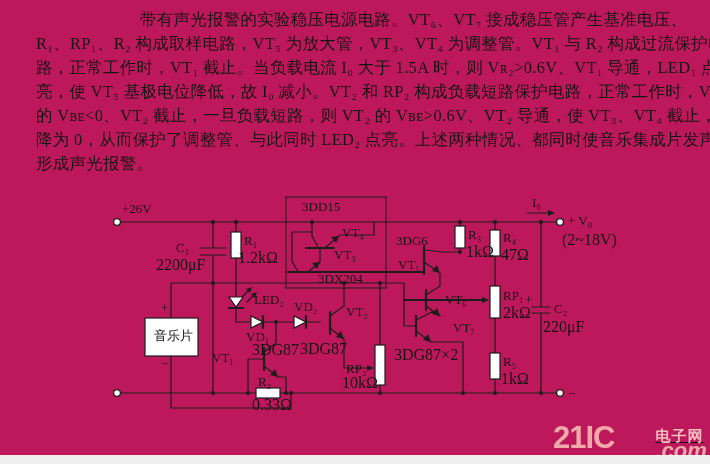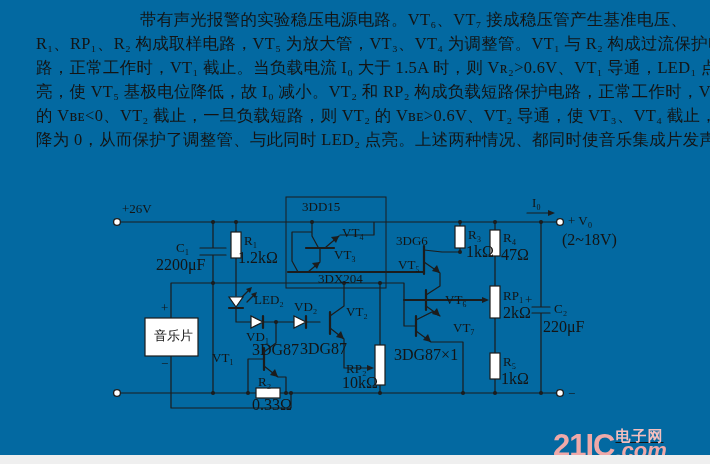--- a/index.html
+++ b/index.html
@@ -1,49 +1,50 @@
 <!DOCTYPE html>
 <html><head>
 <meta charset="utf-8">
 <style>
   html,body{margin:0;padding:0;background:#ffffff;}
-  .page{position:relative;width:710px;height:464px;background:#0369a1;overflow:hidden;
+  .page{position:relative;width:710px;height:464px;background:#be185d;overflow:hidden;
         font-family:"Liberation Serif","DejaVu Serif",serif;color:#141414;}
   
   .article{position:absolute;left:36px;top:8px;width:668px;
            font-size:16.4px;line-height:24px;letter-spacing:.35px;}
   .article .ln{white-space:nowrap;}
   .article .ln.first{padding-left:104px;}
   
   .schematic{position:absolute;left:8px;top:0;width:710px;height:464px;}
   .schematic svg{position:absolute;left:0;top:0;}
   .lbl{position:absolute;font-size:13px;line-height:13px;white-space:nowrap;color:#141414;}
   .lbl.sm{font-size:16px;line-height:12px;}
   .lbl.it{}
   
-  .wm{position:absolute;left:553px;top:414px;display:flex;align-items:flex-end;
-      font-family:"Liberation Sans","DejaVu Sans",sans-serif;}
+  .wm{position:absolute;left:553px;top:414px;display:flex;align-items:center;
+      font-family:"Liberation Sans","DejaVu Sans",sans-serif;gap:40px;}
   .wm .brand{font-weight:bold;font-size:31px;line-height:31px;letter-spacing:-1px;color:#efa9a9;}
   .wm .col{display:inline-block;margin-left:1px;margin-top:14px;text-decoration:underline;}
   .wm .cn{display:block;font-weight:bold;font-size:15px;line-height:15px;color:#f4bfbf;letter-spacing:1px;}
   .wm .com{display:block;font-weight:bold;font-style:italic;font-size:22px;line-height:20px;margin-top:-2px;color:#efa9a9;}
   .footer-strip{position:absolute;left:0;top:455px;width:710px;height:9px;background:#efefef;}
 </style>
 </head>
 <body>
 
 <div class="page">
 
   <div class="article">
     <div class="ln first">带有声光报警的实验稳压电源电路。VT₆、VT₇ 接成稳压管产生基准电压、</div>
     <div class="ln">R₁、RP₁、R₂ 构成取样电路，VT₅ 为放大管，VT₃、VT₄ 为调整管。VT₁ 与 R₂ 构成过流保护电</div>
     <div class="ln">路，正常工作时，VT₁ 截止。当负载电流 I₀ 大于 1.5A 时，则 Vʀ₂&gt;0.6V、VT₁ 导通，LED₁ 点</div>
     <div class="ln">亮，使 VT₅ 基极电位降低，故 I₀ 减小。VT₂ 和 RP₂ 构成负载短路保护电路，正常工作时，VT₂</div>
     <div class="ln">的 Vʙᴇ&lt;0、VT₂ 截止，一旦负载短路，则 VT₂ 的 Vʙᴇ&gt;0.6V、VT₂ 导通，使 VT₃、VT₄ 截止，I₀</div>
     <div class="ln">降为 0，从而保护了调整管、与此同时 LED₂ 点亮。上述两种情况、都同时使音乐集成片发声，</div>
+    <div class="ln">形成声光报警。</div>
   </div>
 
   <div class="schematic">
     <svg width="710" height="464" viewBox="0 0 710 464">
 
       <path fill="none" stroke="#1c1c1c" stroke-width="1.2" stroke-linecap="round" d="
         M113,222 H548  M113,393 H548
         M205,222 V248 M192,248 H218 M192,255 H218 M205,255 V393
         M228,222 V232 M228,258 V296 M228,308 V322
         M228,322 H243 M255,322 H286 M298,322 H312
@@ -161,21 +162,21 @@
     <span class="lbl sm" style="left:244px;top:399px">0.33Ω</span>
     <span class="lbl" style="left:146px;top:329px">音乐片</span>
     <span class="lbl" style="left:153px;top:301px">+</span>
     <span class="lbl" style="left:153px;top:357px">−</span>
     <span class="lbl" style="left:338px;top:362px">RP₂</span>
     <span class="lbl sm" style="left:334px;top:377px">10kΩ</span>
     <span class="lbl" style="left:388px;top:234px">3DG6</span>
     <span class="lbl" style="left:390px;top:258px">VT₅</span>
     <span class="lbl" style="left:437px;top:293px">VT₆</span>
     <span class="lbl" style="left:445px;top:321px">VT₇</span>
-    <span class="lbl sm" style="left:386px;top:349px">3DG87×1</span>
+    <span class="lbl sm" style="left:386px;top:349px">3DG87×2</span>
     <span class="lbl" style="left:460px;top:228px">R₃</span>
     <span class="lbl sm" style="left:458px;top:246px">1kΩ</span>
     <span class="lbl" style="left:495px;top:231px">R₄</span>
     <span class="lbl sm" style="left:493px;top:249px">47Ω</span>
     <span class="lbl" style="left:495px;top:289px">RP₁</span>
     <span class="lbl sm" style="left:495px;top:307px">2kΩ</span>
     <span class="lbl" style="left:495px;top:355px">R₅</span>
     <span class="lbl sm" style="left:493px;top:373px">1kΩ</span>
     <span class="lbl" style="left:517px;top:293px">+</span>
     <span class="lbl" style="left:546px;top:302px">C₂</span>

